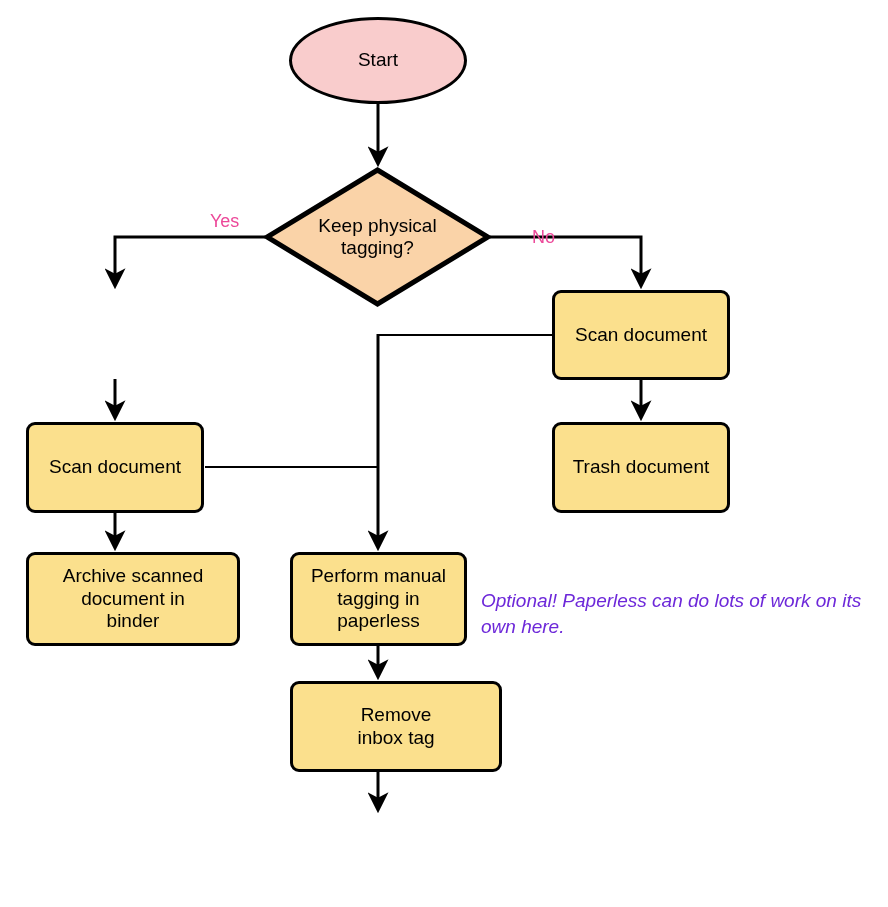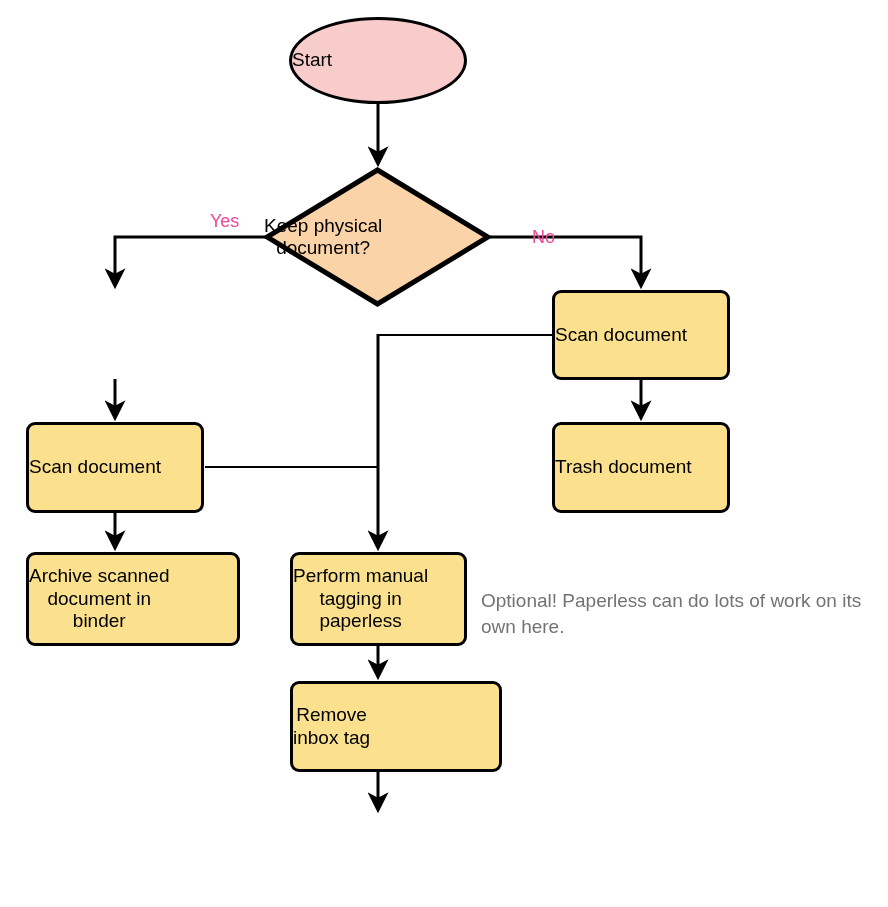--- a/index.html
+++ b/index.html
@@ -23,21 +23,21 @@
     left: 0;
     top: 0;
     width: 888px;
     height: 907px;
   }
   .node {
     position: absolute;
     box-sizing: border-box;
     display: flex;
     align-items: center;
-    justify-content: flex-start;
+    justify-content: center;
     text-align: center;
     color: #000000;
     line-height: 1.18;
     white-space: pre-line;
     z-index: 2;
   }
   .node.terminal {
     background: #f9cccc;
     border: 3px solid #000000;
     border-radius: 50%;
@@ -65,21 +65,22 @@
   .edge-label {
     position: absolute;
     font-size: 18px;
     color: #ec4899;
     z-index: 3;
     white-space: nowrap;
   }
   .annotation {
     position: absolute;
     font-size: 19px;
-    color: #737373;
+    font-style: italic;
+    color: #6d28d9;
     line-height: 1.35;
     z-index: 3;
   }
 </style>
 </head>
 <body>
 
 <div id="canvas">
 
   <svg id="edges" viewBox="0 0 888 907" xmlns="http://www.w3.org/2000/svg">
@@ -120,21 +121,21 @@
 
   <div class="node terminal" style="left:289px; top:17px; width:178px; height:87px;">
     <span>Start</span>
   </div>
 
   <div class="node decision" style="left:264px; top:167px; width:227px; height:140px;">
     <svg class="decision-shape" viewBox="0 0 227 140" preserveAspectRatio="none" xmlns="http://www.w3.org/2000/svg">
       <polygon points="113.5,3 224,70 113.5,137 3,70" fill="#fad3a8" stroke="#000000" stroke-width="5" stroke-linejoin="miter"></polygon>
     </svg>
     <span>Keep physical
-document?</span>
+tagging?</span>
   </div>
 
   <div class="edge-label" style="left:210px; top:211px;">Yes</div>
   <div class="edge-label" style="left:532px; top:211px;margin-top:16px;">No</div>
 
 
   <div class="node process" style="left:26px; top:422px; width:178px; height:91px;">
     <span>Scan document</span>
   </div>
 

